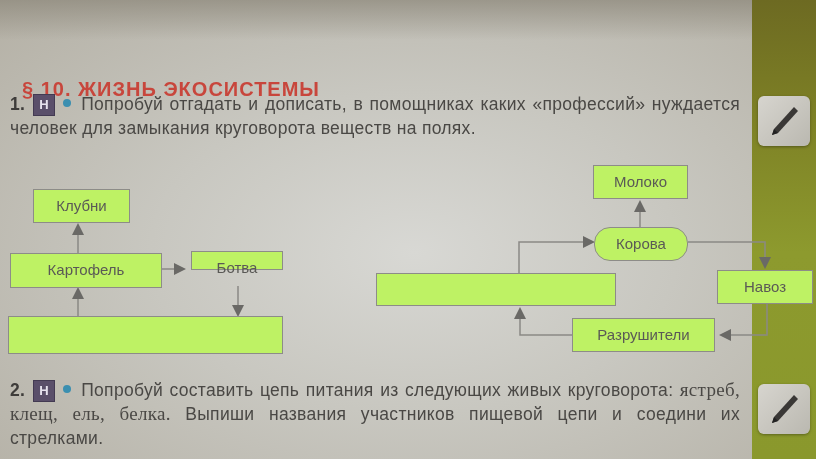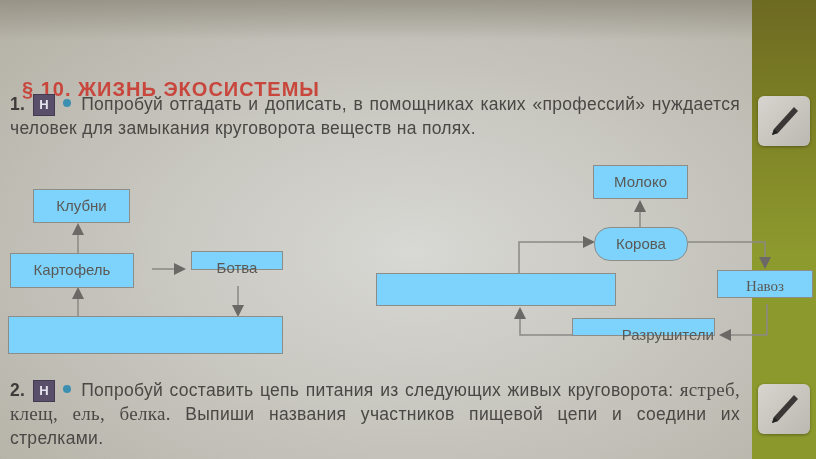--- a/index.html
+++ b/index.html
@@ -45,21 +45,21 @@
   .task .serif { font-family:"Liberation Serif", serif; font-size:19px; }
   .task1 { top:92px; }
   .task2 { top:378px; }
   .pencil-btn {
     position:absolute; left:758px; width:52px; height:50px;
     background: linear-gradient(135deg, #d7d5cf, #bab8b0);
     border-radius:6px; box-shadow:0 1px 3px rgba(0,0,0,0.35);
   }
   .pencil-btn svg { position:absolute; left:8px; top:7px; }
   .box {
-    position:absolute; border:1.5px solid #8d8c88; background:#7dd3fc;
+    position:absolute; border:1.5px solid #8d8c88; background:#bef264;
     color:#5a5956; font-size:15px; text-align:center; box-sizing:border-box;
   }
   svg.lines { position:absolute; left:0; top:0; }
 </style>
 </head>
 <body>
 
 <div class="page"></div>
 <div class="page-top-shade"></div>
 <div class="margin-strip"></div>
@@ -99,29 +99,29 @@
 
     <polyline points="688,242 765,242 765,266" marker-end="url(#ah)"></polyline>
 
     <polyline points="767,304 767,335 722,335" marker-end="url(#ah)"></polyline>
 
     <polyline points="572,335 520,335 520,310" marker-end="url(#ah)"></polyline>
   </g>
 </svg>
 
 <div class="box" style="left:33px;top:189px;width:97px;height:34px;line-height:31px;text-align:center;">Клубни</div>
-<div class="box" style="left:10px;top:253px;width:124px;height:35px;line-height:32px;">Картофель</div>
+<div class="box" style="left:10px;top:253px;width:152px;height:35px;line-height:32px;">Картофель</div>
 <div class="box" style="left:191px;top:251px;width:92px;height:19px;line-height:32px;">Ботва</div>
 <div class="box" style="left:8px;top:316px;width:275px;height:38px;"></div>
 
 <div class="box" style="left:593px;top:165px;width:95px;height:34px;line-height:31px;">Молоко</div>
 <div class="box" style="left:594px;top:227px;width:94px;height:34px;line-height:31px;border-radius:16px;">Корова</div>
 <div class="box" style="left:376px;top:273px;width:240px;height:33px;"></div>
-<div class="box" style="left:717px;top:270px;width:96px;height:28px;line-height:31px;font-family:Liberation Serif, serif;">Навоз</div>
-<div class="box" style="left:572px;top:318px;width:143px;height:18px;line-height:31px;text-align:right;">Разрушители</div>
+<div class="box" style="left:717px;top:270px;width:96px;height:34px;line-height:31px;">Навоз</div>
+<div class="box" style="left:572px;top:318px;width:143px;height:34px;line-height:31px;">Разрушители</div>
 
 <div class="task task2">
   <span class="num">2.</span><span class="badge">Н</span><span class="dot"></span><span>Попробуй составить цепь питания из следующих живых круговорота: </span><span class="serif">ястреб, клещ, ель, белка.</span><span> Выпиши названия участников пищевой цепи и соедини их стрелками.</span>
 </div>
 
 <div class="pencil-btn" style="top:384px;">
   <svg width="36" height="36" viewBox="0 0 36 36">
     <path d="M28 4 L32 8 L12 30 L6 32 L8 26 Z" fill="#3a3836"></path>
     <path d="M6 32 L8 26 L12 30 Z" fill="#222"></path>
   </svg>

